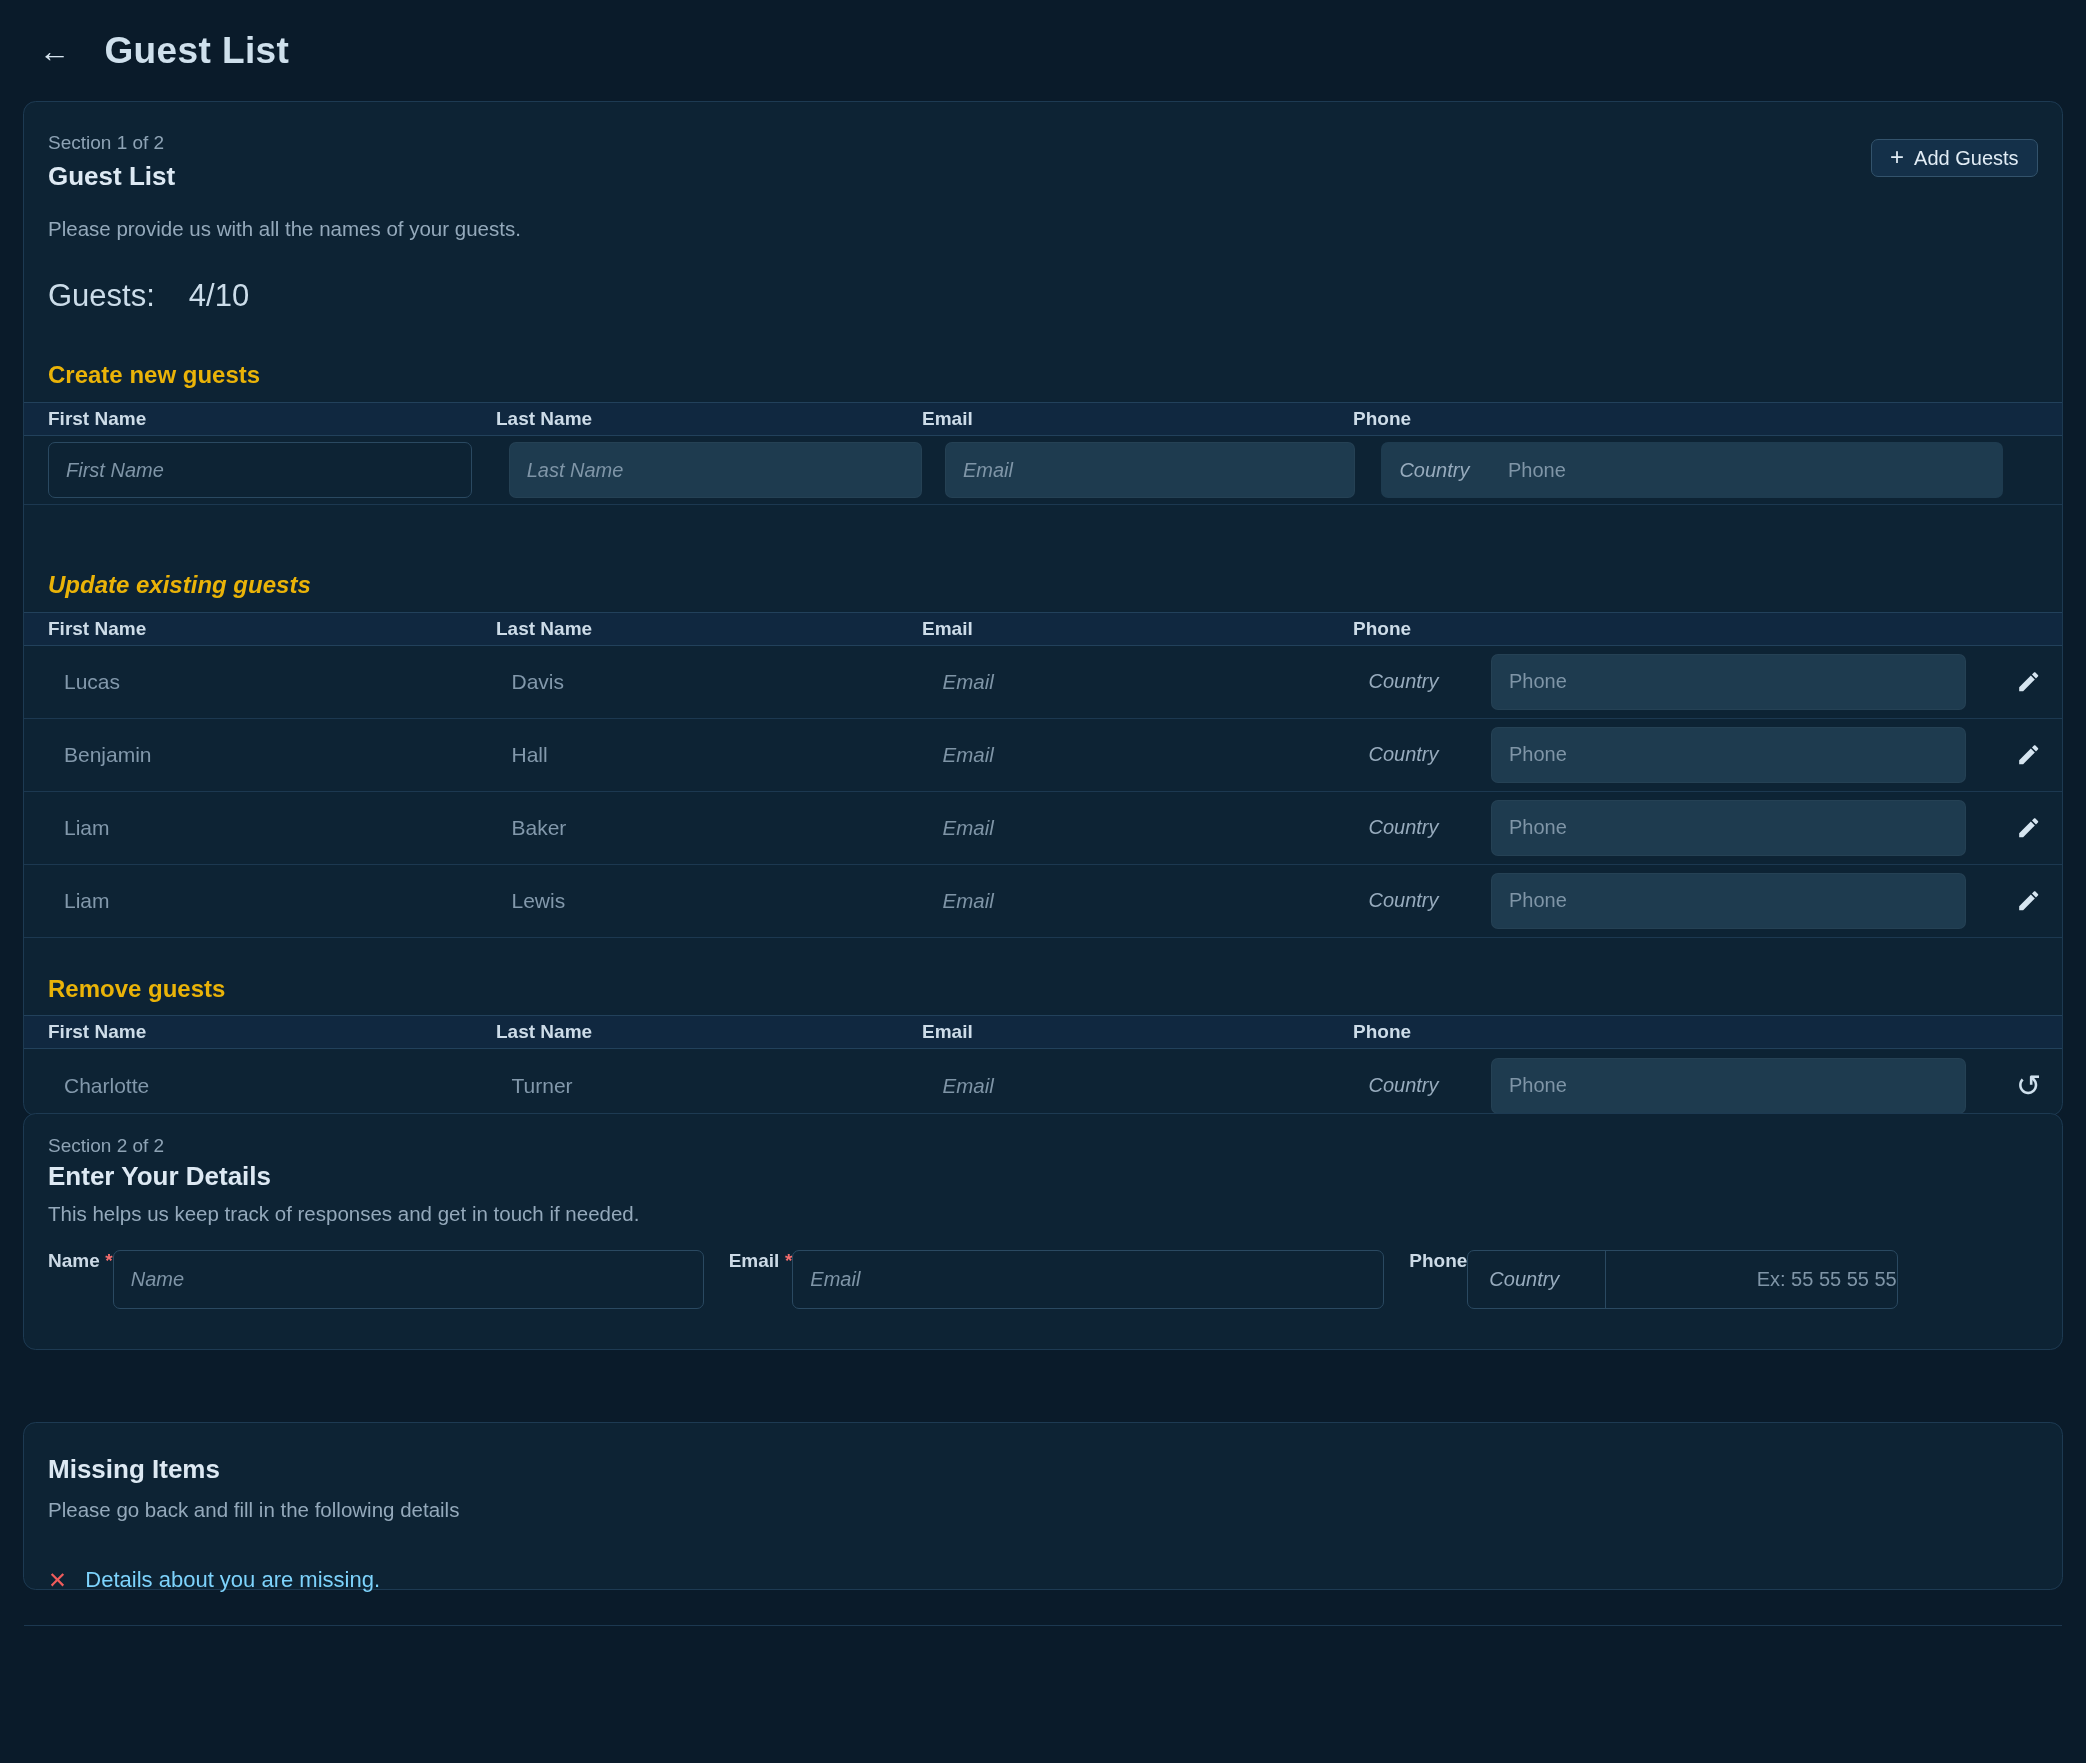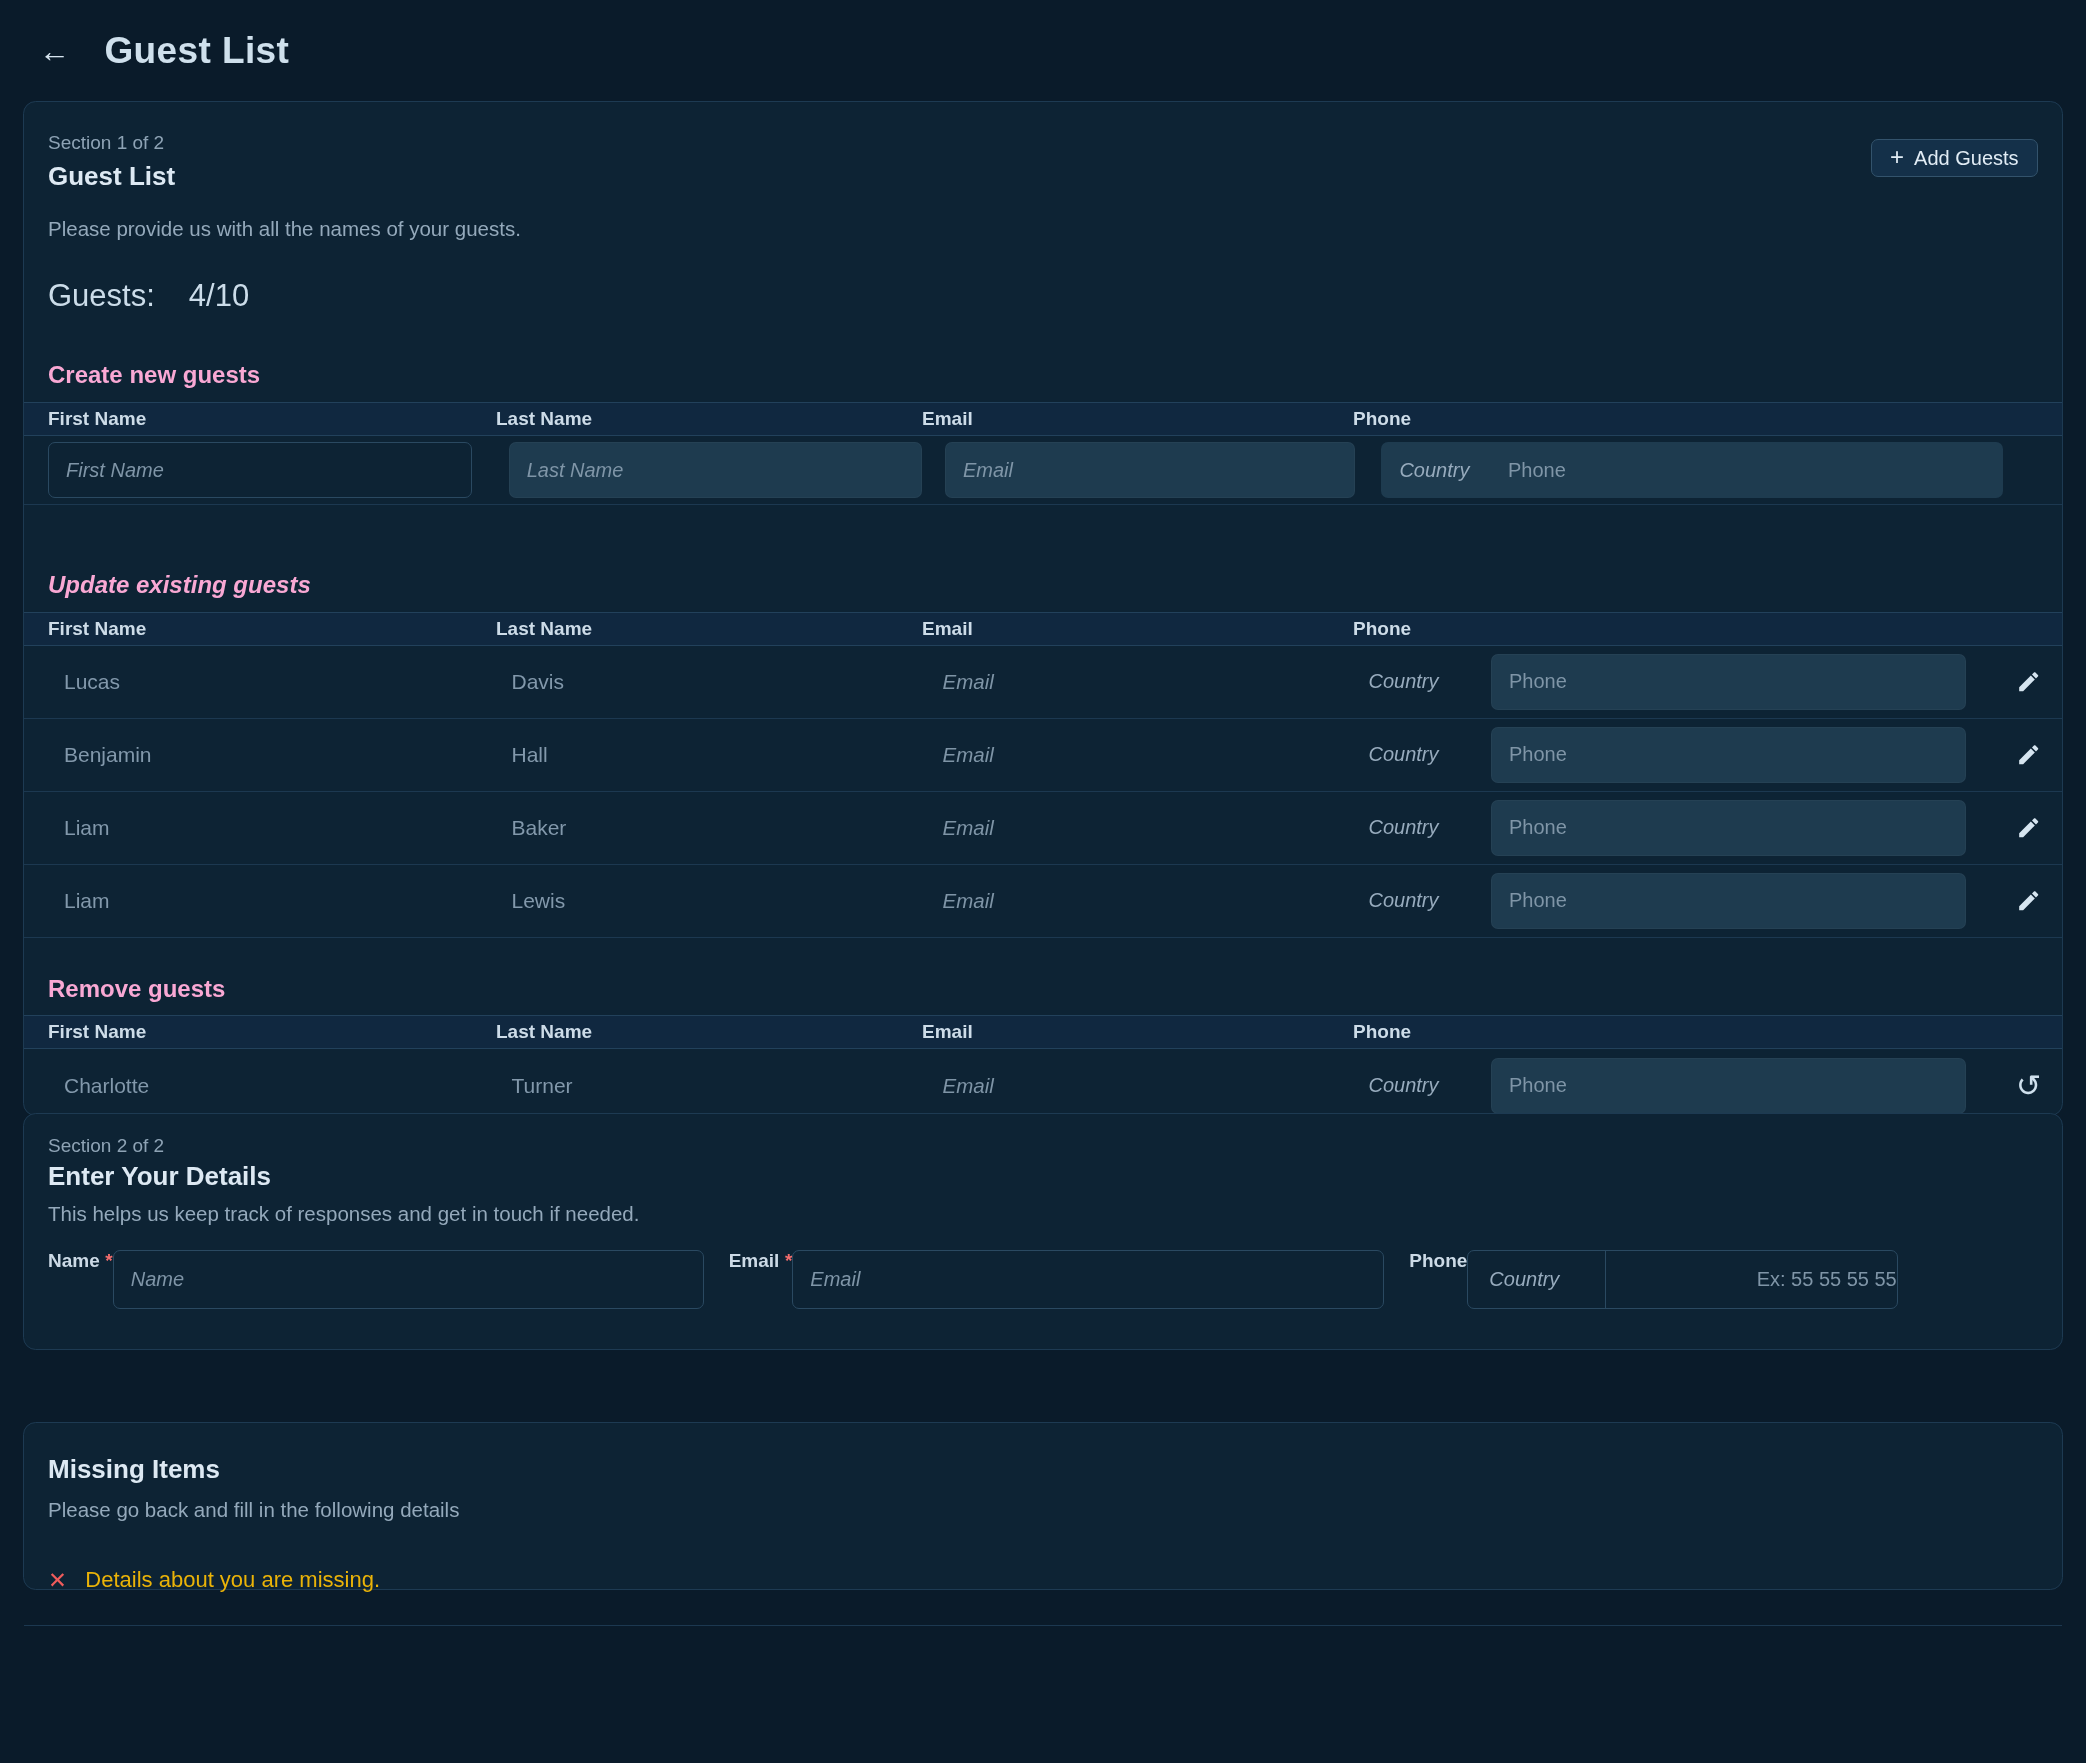--- a/index.html
+++ b/index.html
@@ -40,21 +40,21 @@
     display:flex; align-items:center; gap:10px;
     height:38px; padding:0 18.4px;
     background:#143049; border:0.7px solid #33536c; border-radius:7px;
     color:#e1ecf5; font-size:20px; font-family:inherit; cursor:pointer;
   }
   .add-btn .plus { font-size:24px; font-weight:400; line-height:1; margin-top:-2.1px; }
 
   .guests-line { display:flex; align-items:baseline; gap:34px; margin-top:37px; }
   .guests-line .glabel, .guests-line .gcount { font-size:31px; color:#cbdce9; }
 
-  .sub-h3 { font-size:24px; font-weight:700; color:#f9a8d4; }
+  .sub-h3 { font-size:24px; font-weight:700; color:#eab308; }
   #create-title { margin-top:47px; }
   #update-title { margin-top:66px;font-style:italic; }
   #remove-title { margin-top:37px; }
 
   
   .gtable { margin:12.7px -24px 0 -24px; }
   .trow {
     display:grid;
     grid-template-columns:472px 426px 431px 640px 71px;
     align-items:center;
@@ -139,21 +139,21 @@
     flex:1; background:transparent; border:none;
     font-size:20px; color:#cfe0ec; padding-left:25.4px;text-align:right;
   }
   .phone-group input::placeholder { color:#7f95a7; opacity:1; }
 
   
   #card3 .card-h2 { margin-top:0; padding-top:31px; }
   #card3 .card-desc { margin-top:12.7px; }
   .error-item { display:flex; align-items:center; gap:18.4px; margin-top:45px; }
   .error-x { color:#ef5b5b; font-size:22.6px; font-family:"DejaVu Sans", sans-serif; }
-  .error-text { font-size:22px; color:#eab308; }
+  .error-text { font-size:22px; color:#7dd3fc; }
   .card3-divider { border:none; border-top:0.7px solid #1c3850; margin:32px -24px 0 -24px; }
 
   .pencil-svg { width:25.4px; height:25.4px; fill:#d6e5f0; }
 </style>
 </head>
 <body>
 
 <div class="topbar">
   <button class="back-btn">
     <span>←</span>

